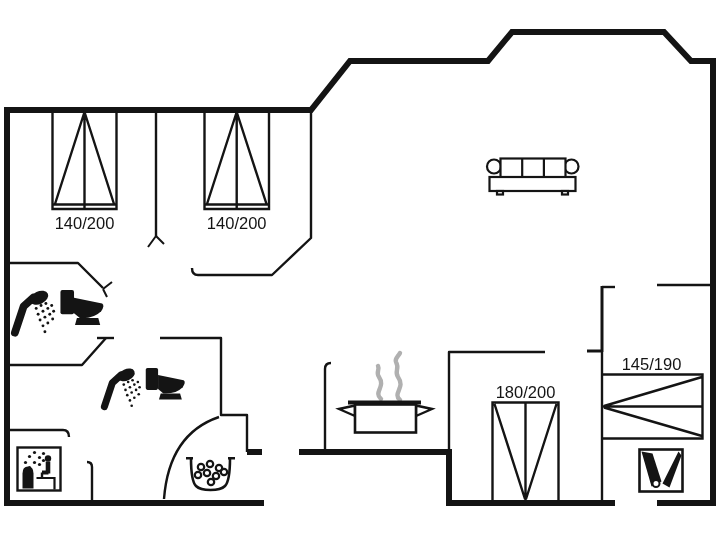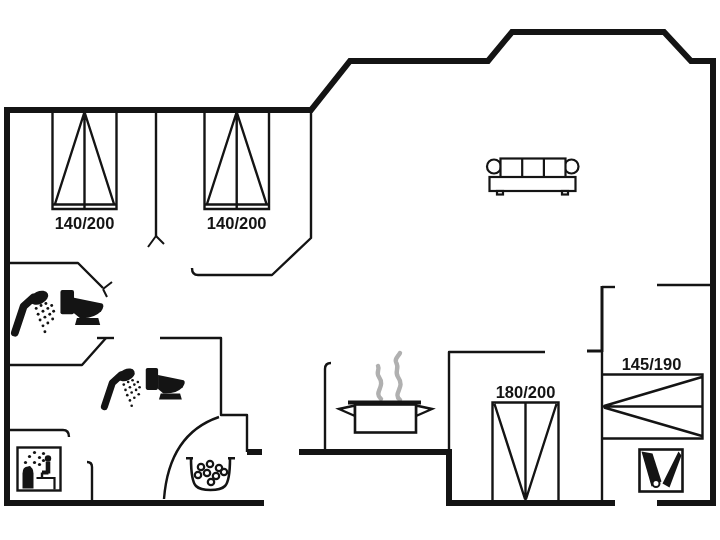--- a/index.html
+++ b/index.html
@@ -1,16 +1,16 @@
 <!DOCTYPE html>
 <html><head>
 <meta charset="utf-8">
 <style>
   html,body{margin:0;padding:0;background:#ffffff;}
-  .stage{position:relative;width:720px;height:540px;background:#ffffff;overflow:hidden;font-weight:bold;}
+  .stage{position:relative;width:720px;height:540px;background:#ffffff;overflow:hidden;}
   svg{display:block;}
   text.size-label{
     font-family:"Liberation Sans", sans-serif;
     font-size:16.5px;
     fill:#141414;
     text-anchor:middle;
   }
 </style>
 </head>
 <body>

